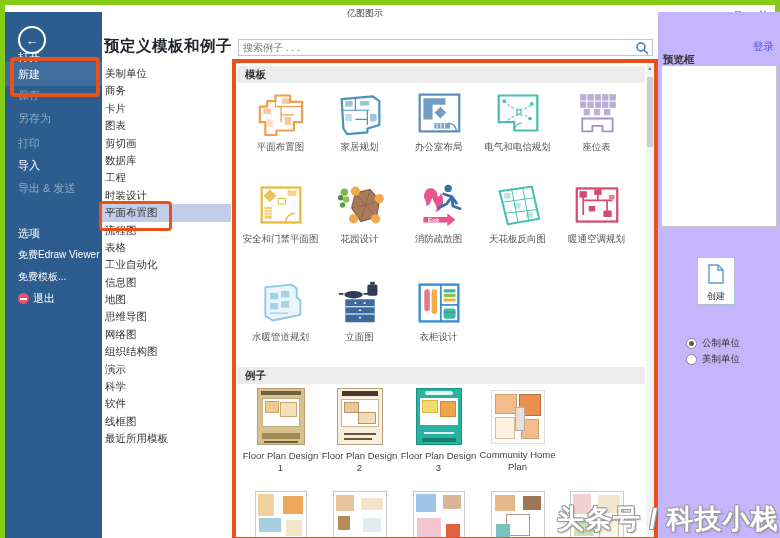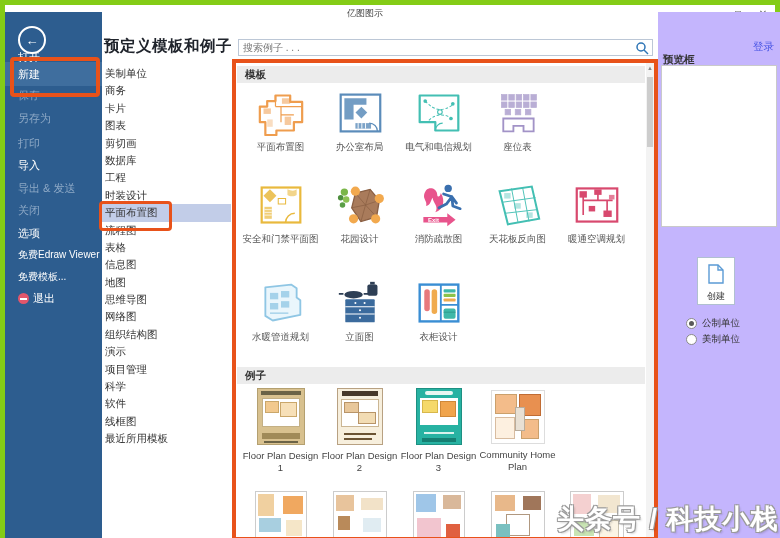--- a/index.html
+++ b/index.html
@@ -117,21 +117,21 @@
   .b5 .c3{position:absolute;left:3px;bottom:12px;width:20px;height:18px;background:#c9e4b4;}
   .b5 .c4{position:absolute;right:4px;bottom:10px;width:18px;height:16px;background:#fbf4e4;border:1px solid #c8c0ac;}
 
   
   .right-panel{position:absolute;left:653px;top:7px;width:126px;height:530px;background:#c4b5fd;}
   .login{position:absolute;right:10px;top:28px;font-size:10.5px;color:#4653e4;}
   .preview-label{position:absolute;left:5px;top:41px;font-size:10.5px;font-weight:bold;color:#333;}
   .preview-box{position:absolute;left:3px;top:53px;width:114px;height:160px;border:1px solid #c9c9c9;background:#fff;}
   .create-btn{position:absolute;left:39px;top:245px;width:38px;height:48px;border:1px solid #b0c0d0;background:#fff;text-align:center;box-sizing:border-box;}
   .create-btn .lbl{font-size:9px;color:#333;margin-top:2px;}
-  .radio-row{position:absolute;left:28px;display:flex;align-items:center;gap:5px;}
+  .radio-row{position:absolute;left:28px;display:flex;align-items:center;gap:5px;margin-top:20px;}
   #radio1{top:305px;} #radio2{top:321px;}
   .radio{width:9px;height:9px;border:1px solid #8a8a8a;border-radius:50%;background:#fff;position:relative;flex:none;}
   .radio.checked::after{content:"";position:absolute;inset:2px;background:#5a5a5a;border-radius:50%;}
   .radio-lbl{font-size:9.5px;color:#333;}
 
   
   .watermark{position:absolute;left:552px;top:496px;z-index:20;font-size:27px;font-weight:bold;color:#fff;letter-spacing:1px;white-space:nowrap;
     text-shadow:-1px -1px 0 #9a9a9a,1px -1px 0 #9a9a9a,-1px 1px 0 #9a9a9a,1px 1px 0 #9a9a9a,2px 2px 2px rgba(0,0,0,.15);}
 </style>
 </head>
@@ -152,48 +152,47 @@
     <div class="back-circle">
         <span>←</span>
       </div>
     <div class="si" style="top:34px">打开</div>
     <div class="si sel" style="top:50px">新建</div>
     <div class="si dim" style="top:72px">保存</div>
     <div class="si dim" style="top:95px">另存为</div>
     <div class="si dim" style="top:120px">打印</div>
     <div class="si" style="top:142px">导入</div>
     <div class="si dim" style="top:165px">导出 &amp; 发送</div>
-    <div class="si dim" style="top:187px">关闭</div>
     <div class="si" style="top:210px">选项</div>
     <div class="si small" style="top:232px">免费Edraw Viewer</div>
     <div class="si small" style="top:254px">免费模板...</div>
     <div class="si" style="top:275px"><span class="exit-ic"></span><span>退出</span></div>
   </div>
 
   <div class="cat-col"></div>
   <div class="page-title">预定义模板和例子</div>
   <div class="cat-list">
     <div class="cat">美制单位</div>
     <div class="cat">商务</div>
     <div class="cat">卡片</div>
     <div class="cat">图表</div>
     <div class="cat">剪切画</div>
     <div class="cat">数据库</div>
     <div class="cat">工程</div>
     <div class="cat">时装设计</div>
     <div class="cat sel">平面布置图</div>
     <div class="cat">流程图</div>
     <div class="cat">表格</div>
+    <div class="cat">工业自动化</div>
     <div class="cat">信息图</div>
     <div class="cat">地图</div>
     <div class="cat">思维导图</div>
     <div class="cat">网络图</div>
     <div class="cat">组织结构图</div>
     <div class="cat">演示</div>
-    <div class="cat">项目管理</div>
     <div class="cat">科学</div>
     <div class="cat">软件</div>
     <div class="cat">线框图</div>
     <div class="cat">最近所用模板</div>
   </div>
 
   <div class="search-box">
     <input placeholder="搜索例子 . . ." style="">
     <svg class="search-ic" viewBox="0 0 14 14">
         <circle cx="6" cy="6" r="4" fill="none" stroke="#2e75b6" stroke-width="1.5"></circle>
@@ -212,20 +211,33 @@
             <svg width="54" height="46" viewBox="0 0 58 50">
                 <path d="M6 18 h8 v-6 h9 v-6 h16 v7 h13 v22 h-9 v9 h-19 v5 h-12 v-14 h-6 z" fill="#fff" stroke="currentColor" stroke-width="2.4" stroke-linejoin="round"></path>
                 <path d="M23 6 v12 M23 18 h29 M29 18 v17 M29 27 h14" stroke="currentColor" stroke-width="1.3" fill="none"></path>
                 <rect x="10" y="20" width="8" height="6" fill="currentColor" opacity=".55"></rect>
                 <rect x="30" y="9" width="9" height="6" fill="currentColor" opacity=".55"></rect>
                 <rect x="33" y="29" width="7" height="9" fill="currentColor" opacity=".55"></rect>
                 <rect x="14" y="32" width="6" height="8" fill="currentColor" opacity=".35"></rect>
               </svg>
           </span>
           <div class="lbl">平面布置图</div>
+        </div>
+        <div class="tile">
+          <span class="ic" style="color: rgb(74, 148, 189);">
+            <svg width="54" height="46" viewBox="0 0 58 50">
+                <path d="M9 10 l34 -3 7 5 v26 l-13 4 v4 l-22 2 -4 -6 z" fill="#fff" stroke="currentColor" stroke-width="2.4" stroke-linejoin="round"></path>
+                <path d="M24 8 v14 M9 22 h30 M37 22 v16 M24 32 h13" stroke="currentColor" stroke-width="1.3" fill="none"></path>
+                <rect x="13" y="12" width="8" height="6" fill="currentColor" opacity=".55"></rect>
+                <rect x="29" y="12" width="10" height="5" fill="currentColor" opacity=".55"></rect>
+                <rect x="40" y="26" width="7" height="8" fill="currentColor" opacity=".55"></rect>
+                <rect x="13" y="26" width="7" height="8" fill="currentColor" opacity=".35"></rect>
+              </svg>
+          </span>
+          <div class="lbl">家居规划</div>
         </div>
         <div class="tile">
           <span class="ic" style="color: rgb(91, 140, 186);">
             <svg width="54" height="46" viewBox="0 0 58 50">
                 <rect x="8" y="5" width="43" height="40" fill="#fff" stroke="currentColor" stroke-width="2.4"></rect>
                 <path d="M12 9 h24 v7 h-14 v16 h-10 z" fill="currentColor" opacity=".85"></path>
                 <rect x="26" y="20" width="9" height="9" transform="rotate(45 30.5 24.5)" fill="currentColor" opacity=".85"></rect>
                 <rect x="24" y="36" width="17" height="6" fill="currentColor" opacity=".8"></rect>
                 <path d="M27 36 v6 M31 36 v6 M35 36 v6" stroke="#fff" stroke-width="1"></path>
                 <path d="M48 45 a9 9 0 0 0 -9 -9" stroke="currentColor" stroke-width="1.3" fill="none"></path>

